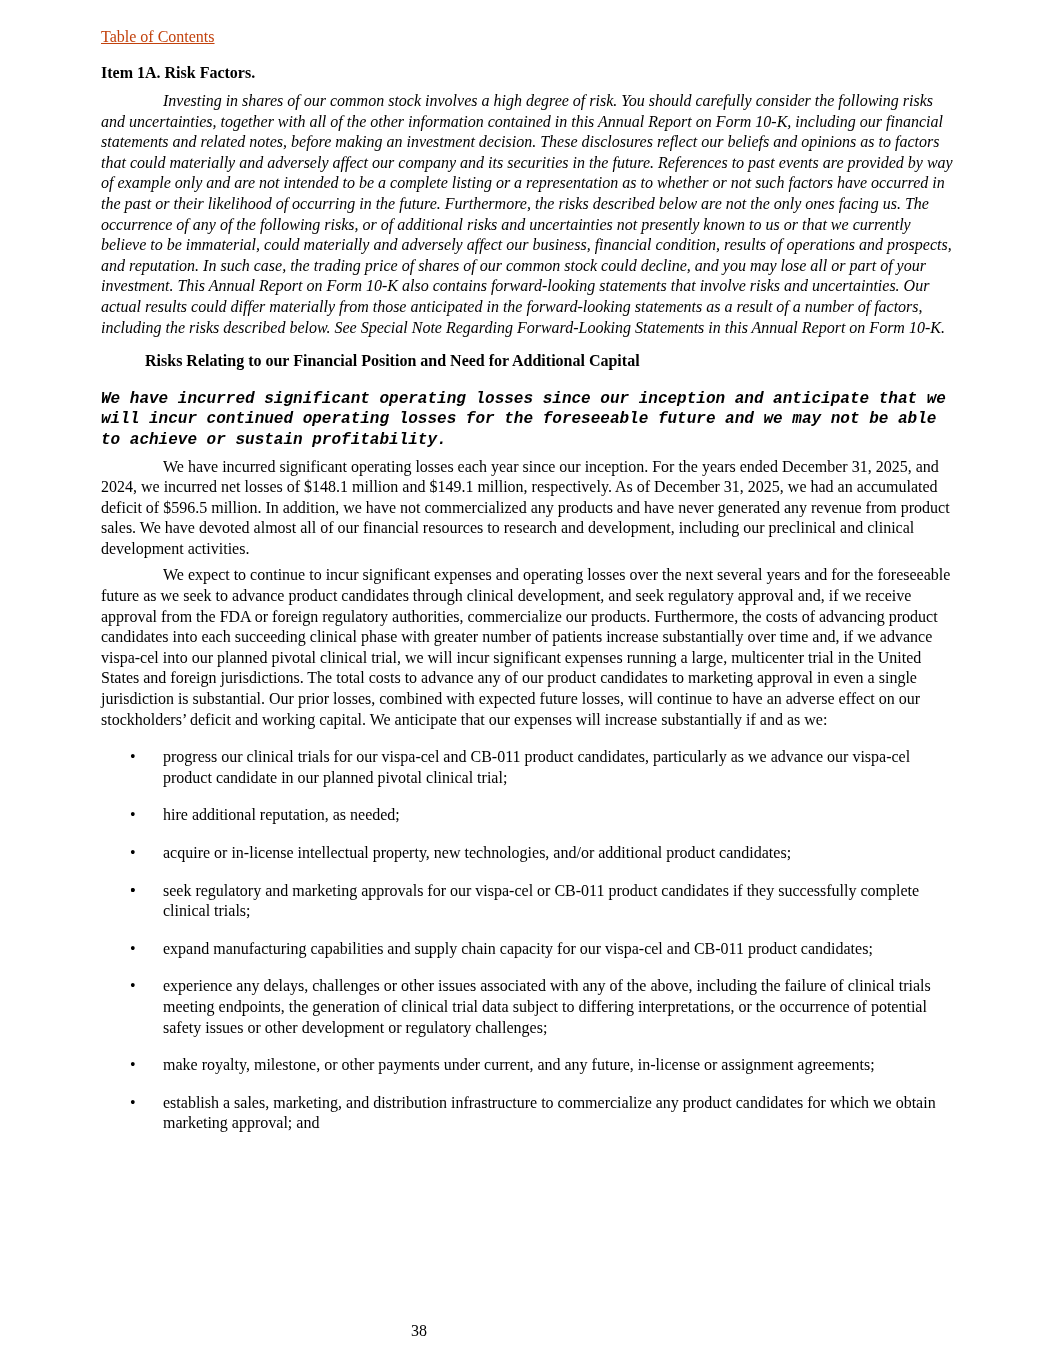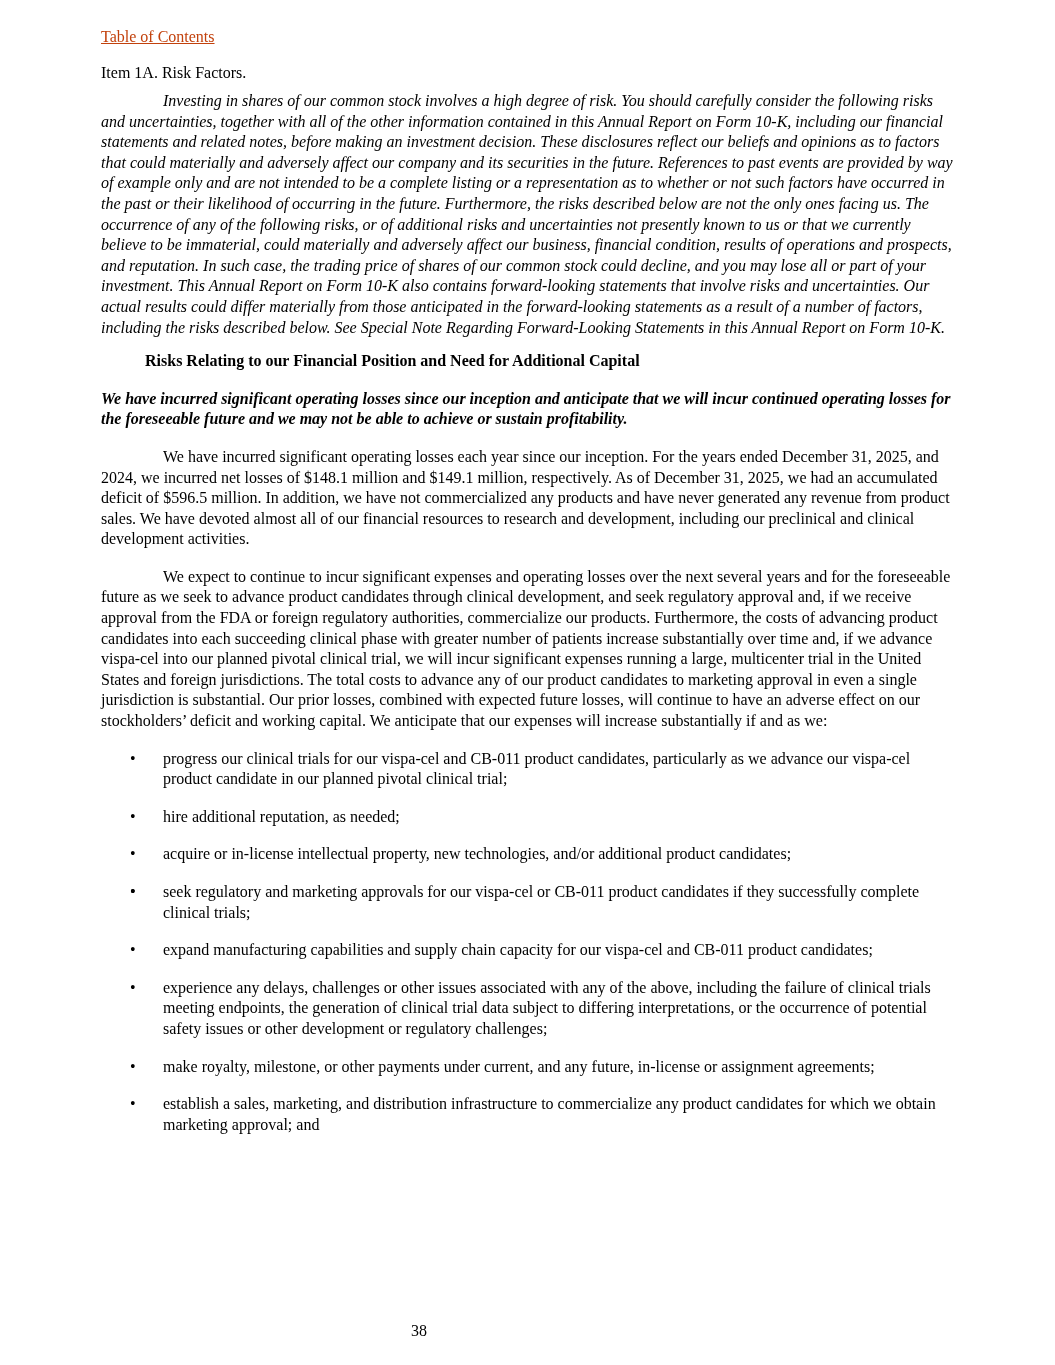--- a/index.html
+++ b/index.html
@@ -24,21 +24,21 @@
       width: 852px;
     }
     .toc-link {
       color: #c2410c;
       text-decoration: underline;
       display: inline-block;
       font-size: 16px;
       line-height: 22px;
     }
     .item-title {
-      font-weight: normal;
+      font-weight: bold;
       margin-top: 15px;
       margin-bottom: 0;
       line-height: 20px;
     }
     .intro {
       font-style: italic;
       text-indent: 62px;
       margin-top: 8px;
       margin-bottom: 0;
       font-family: Liberation Serif, serif;
@@ -47,24 +47,25 @@
       font-weight: bold;
       margin-top: 13px;
       margin-bottom: 0;
       margin-left: 44px;
     }
     .risk-heading {
       font-weight: bold;
       font-style: italic;
       margin-top: 17px;
       margin-bottom: 0;
+      font-family: Liberation Mono, monospace;
     }
     .para {
       text-indent: 62px;
-      margin-top: 17px;
+      margin-top: 6px;
       margin-bottom: 0;
     }
     .bullets {
       list-style: none;
       margin: 17px 0 0 0;
       padding: 0;
     }
     .bullet {
       position: relative;
       padding-left: 62px;

